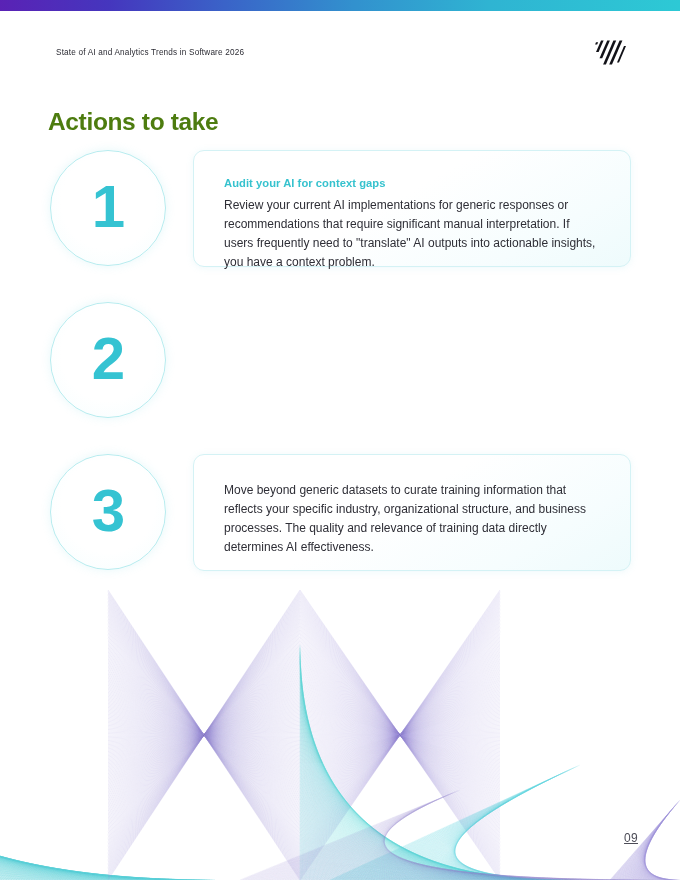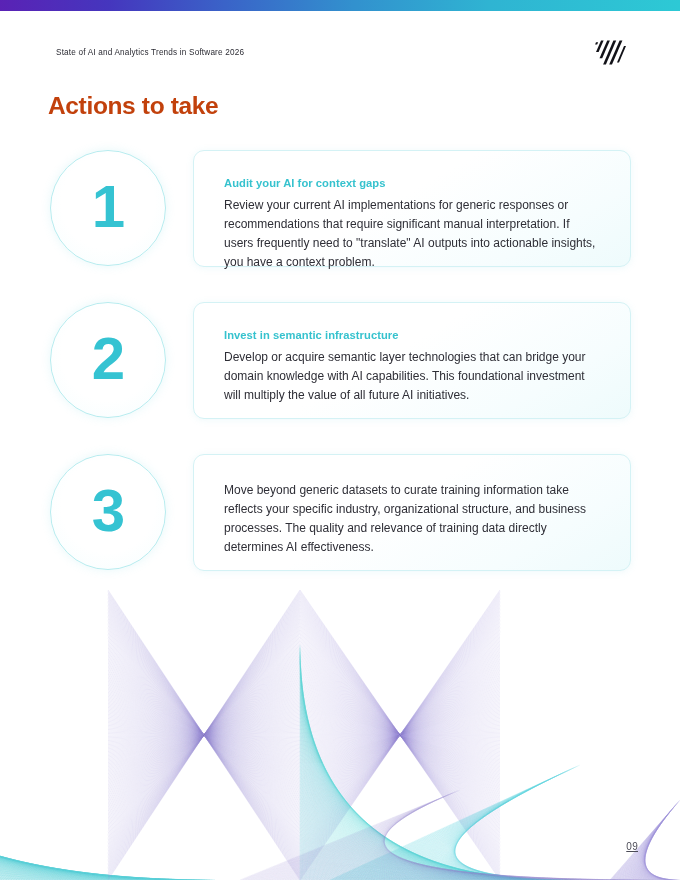--- a/index.html
+++ b/index.html
@@ -50,25 +50,25 @@
     right: 14px;
     top: -8px;
     width: 34px;
     height: 26px;
   }
 
   
   .page-title {
     position: absolute;
     left: 48px;
-    top: 76px;
+    top: 92px;
     font-size: 24.5px;
     font-weight: 700;
     letter-spacing: -0.35px;
-    color: #c2410c;
+    color: #4d7c0f;
     z-index: 30;
   }
 
   
   .actions {
     position: absolute;
     left: 0;
     top: 150px;
     width: 680px;
     z-index: 30;
@@ -140,22 +140,22 @@
     width: 680px;
     height: 330px;
     z-index: 5;
     pointer-events: none;
   }
 
   
   .page-number {
     position: absolute;
     right: 42px;
-    bottom: 28px;
-    font-size: 10px;
+    bottom: 35px;
+    font-size: 12px;
     color: #4c4c57;
     z-index: 35;
     letter-spacing: 0.3px;
     text-decoration: underline;
   }
 </style>
 </head>
 <body>
 
 <div class="top-bar"></div>
@@ -187,32 +187,28 @@
     <div class="action-card">
       <div class="card-title">Audit your AI for context gaps</div>
       <p class="card-body">Review your current AI implementations for generic responses or recommendations that require significant manual interpretation. If users frequently need to "translate" AI outputs into actionable insights, you have a context problem.</p>
     </div>
   </div>
 
   <div class="action-row">
     <div class="step-circle">
       <span class="step-number">2</span>
     </div>
-    <div class="action-card">
-      <div class="card-title">Invest in semantic infrastructure</div>
-      <p class="card-body">Develop or acquire semantic layer technologies that can bridge your domain knowledge with AI capabilities. This foundational investment will multiply the value of all future AI initiatives.</p>
-    </div>
   </div>
 
   <div class="action-row">
     <div class="step-circle">
       <span class="step-number">3</span>
     </div>
     <div class="action-card">
-      <p class="card-body">Move beyond generic datasets to curate training information take reflects your specific industry, organizational structure, and business processes. The quality and relevance of training data directly determines AI effectiveness.</p>
+      <p class="card-body">Move beyond generic datasets to curate training information that reflects your specific industry, organizational structure, and business processes. The quality and relevance of training data directly determines AI effectiveness.</p>
     </div>
   </div>
 
 </div>
 
 <svg class="artwork" viewBox="0 0 680 330" xmlns="http://www.w3.org/2000/svg">
   <defs>
     <clipPath id="clipFrame">
         <rect x="0" y="0" width="680" height="330"></rect>
       </clipPath>

